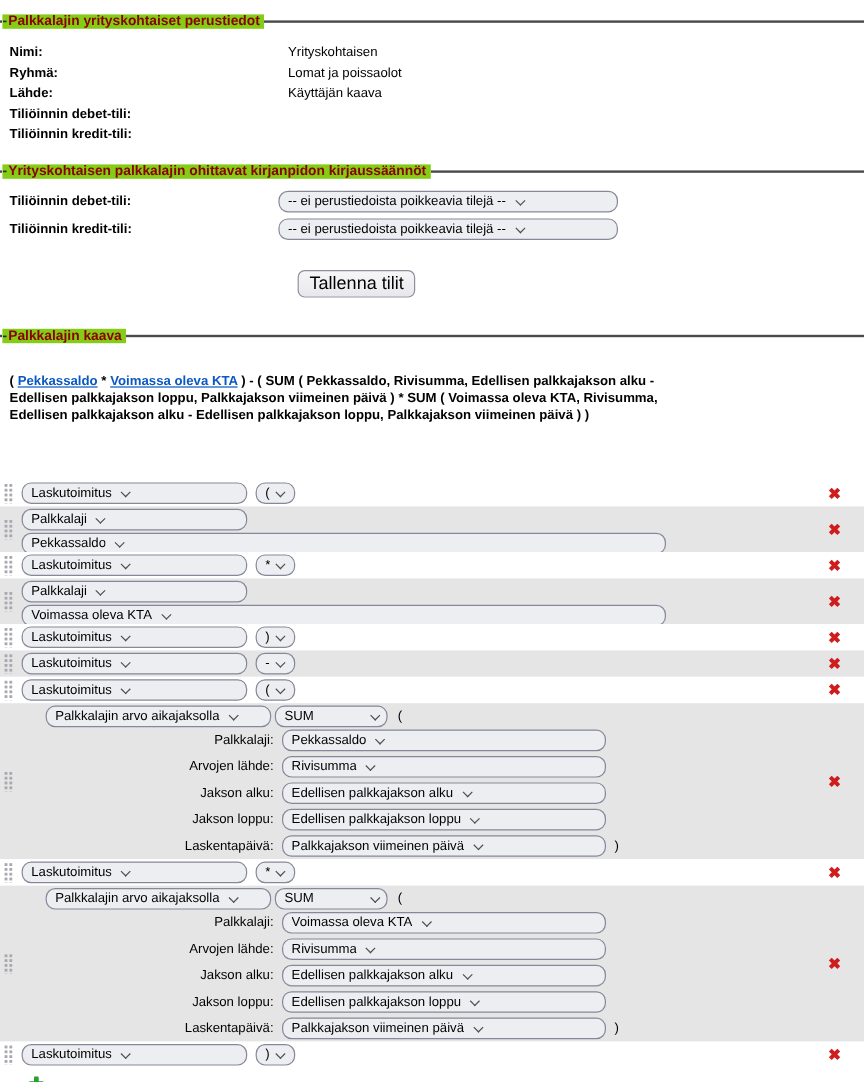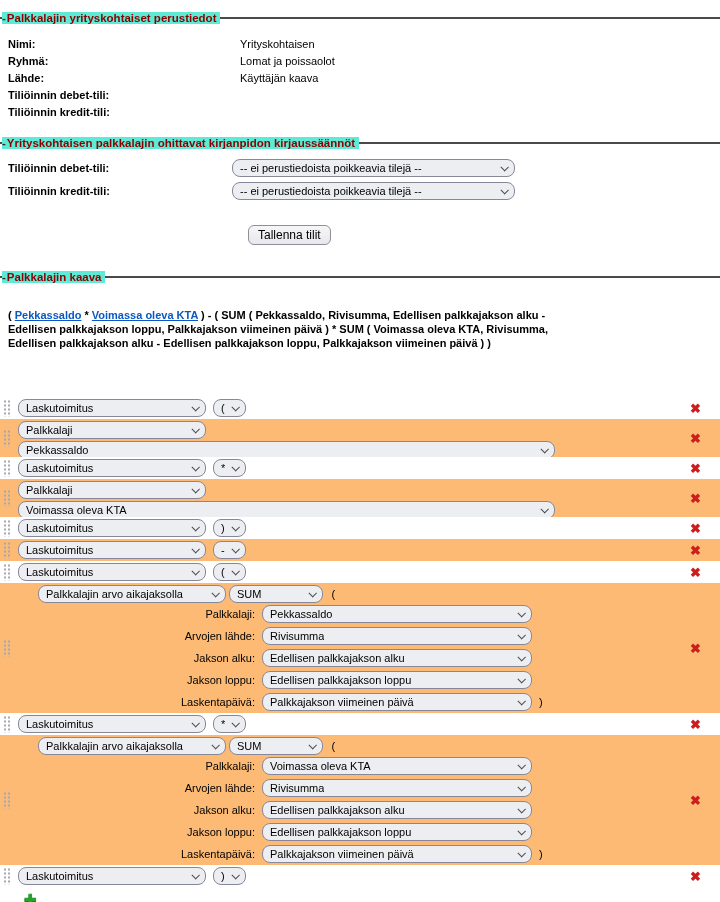--- a/index.html
+++ b/index.html
@@ -1,64 +1,64 @@
 <!DOCTYPE html>
 <html><head>
 <meta charset="utf-8">
 <style>
   html,body{margin:0;padding:0;background:#fff;}
   body{width:720px;min-height:902px;font-family:"Liberation Sans",sans-serif;font-size:11px;color:#000;}
 
   fieldset{border:0;border-top:2px solid #4a4a4a;padding:0;margin:0;}
-  legend{margin-left:2px;padding:0 4px 0 0;font-size:11.5px;font-weight:bold;color:#8b0000;background:#5eead4;}
+  legend{margin-left:2px;padding:0 4px 0 0;font-size:11.5px;font-weight:bold;color:#8b0000;background:#84cc16;}
   legend .dash{color:#2b2b2b;margin-right:1px;font-weight:bold;}
 
   #fs-basic{margin-top:12px;}
   .kv{margin:12px 0 16px 8px;display:grid;grid-template-columns:232px auto;row-gap:0;}
   .kv .k{font-weight:bold;line-height:17px;}
   .kv .v{line-height:17px;}
 
   #fs-accounts{margin-top:0;}
   .acc-rows{margin:10px 0 0 8px;}
   .acc-row{display:grid;grid-template-columns:224px auto;align-items:center;margin-bottom:5px;}
   .acc-row .k{font-weight:bold;}
-  .btn{display:inline-block;background:linear-gradient(#f6f6f8,#e8e8ec);border:1px solid #8f8f9b;border-radius:6px;padding:2px 9px;font-size:12px;font-family:"Liberation Sans",sans-serif;cursor:pointer;color:#000;}
+  .btn{display:inline-block;background:linear-gradient(#f6f6f8,#e8e8ec);border:1px solid #8f8f9b;border-radius:6px;padding:2px 9px;font-size:15px;font-family:"Liberation Sans",sans-serif;cursor:pointer;color:#000;}
   .acc-save{margin:20px 0 26px 240px;}
 
   
-  .sel{display:inline-flex;align-items:center;justify-content:space-between;box-sizing:border-box;height:18px;background:#edeef2;border:1px solid #87879a;border-radius:8px;padding:0 7px;cursor:pointer;white-space:nowrap;overflow:hidden;vertical-align:middle;}
+  .sel{display:inline-flex;align-items:center;justify-content:flex-start;box-sizing:border-box;height:18px;background:#edeef2;border:1px solid #87879a;border-radius:8px;padding:0 7px;cursor:pointer;white-space:nowrap;overflow:hidden;vertical-align:middle;}
   .sel .txt{overflow:hidden;text-overflow:ellipsis;}
   .chev{flex:none;width:5px;height:5px;border-right:1.4px solid #4d4d52;border-bottom:1.4px solid #4d4d52;transform:rotate(45deg) translateY(-1px);margin-left:8px;}
   .acc-sel{width:283px;}
 
   
   .formula{display:flex;margin:14px 0 0 8px;font-weight:bold;line-height:1.27;}
   .f-name{flex:none;margin-right:8px;white-space:nowrap;}
   .f-body{width:588px;margin-top:12px;}
   .f-link{color:#0a58c2;text-decoration:underline;cursor:pointer;font-weight:bold;}
 
   
   .rows{margin-top:46px;}
   .frow{position:relative;box-sizing:border-box;}
   .frow.white{background:#fff;}
-  .frow.gray{background:#fdba74;}
+  .frow.gray{background:#e5e5e5;}
   .frow-simple{height:22px;padding-top:2px;}
   .frow-wide{height:38px;padding-top:2px;}
   .frow-sum{height:130px;padding-top:2px;}
   .grip{position:absolute;left:3px;top:50%;transform:translateY(-50%);width:8px;height:17px;cursor:grab;
         background-image:radial-gradient(circle at 2px 2px,#a7a7b0 1.1px,transparent 1.45px);background-size:4px 4px;}
   .del{position:absolute;right:19px;top:50%;transform:translateY(-50%);color:#cf1d1d;font-size:13px;font-weight:bold;cursor:pointer;line-height:13px;}
   .type-sel{width:188px;margin-left:18px;}
   .op-sel{min-width:33px;margin-left:4px;}
   .op-sel .chev{margin-left:5px;}
   .wide-sel{width:537px;margin-left:18px;margin-top:2px;}
   .sum-head{margin-left:20px;display:flex;align-items:center;}
   .func-sel{min-width:44px;margin-left:3px;gap:40px;}
   .paren{margin-left:8px;}
-  .sum-field{display:flex;align-items:center;height:21px;margin-top:1px;margin-left:27px;}
+  .sum-field{display:flex;align-items:center;height:21px;margin-top:1px;}
   .sum-label{display:inline-block;width:228px;text-align:right;margin-right:7px;}
   .sub-sel{width:270px;}
   .close-paren{margin-left:7px;}
 
   .add-row{margin:4px 0 0 24px;}
   .add-icon{color:#28a22d;font-size:15px;font-weight:bold;cursor:pointer;text-shadow:0 1px 0 #1c6e20;}
   .save-green{display:inline-block;margin:6px 0 0 7px;background:linear-gradient(#47a34c,#37833b);border:1px solid #2c6e30;border-radius:4px;color:#fff;font-size:11.5px;padding:4px 11px;cursor:pointer;font-family:"Liberation Sans",sans-serif;}
 </style>
 </head>
 <body>

